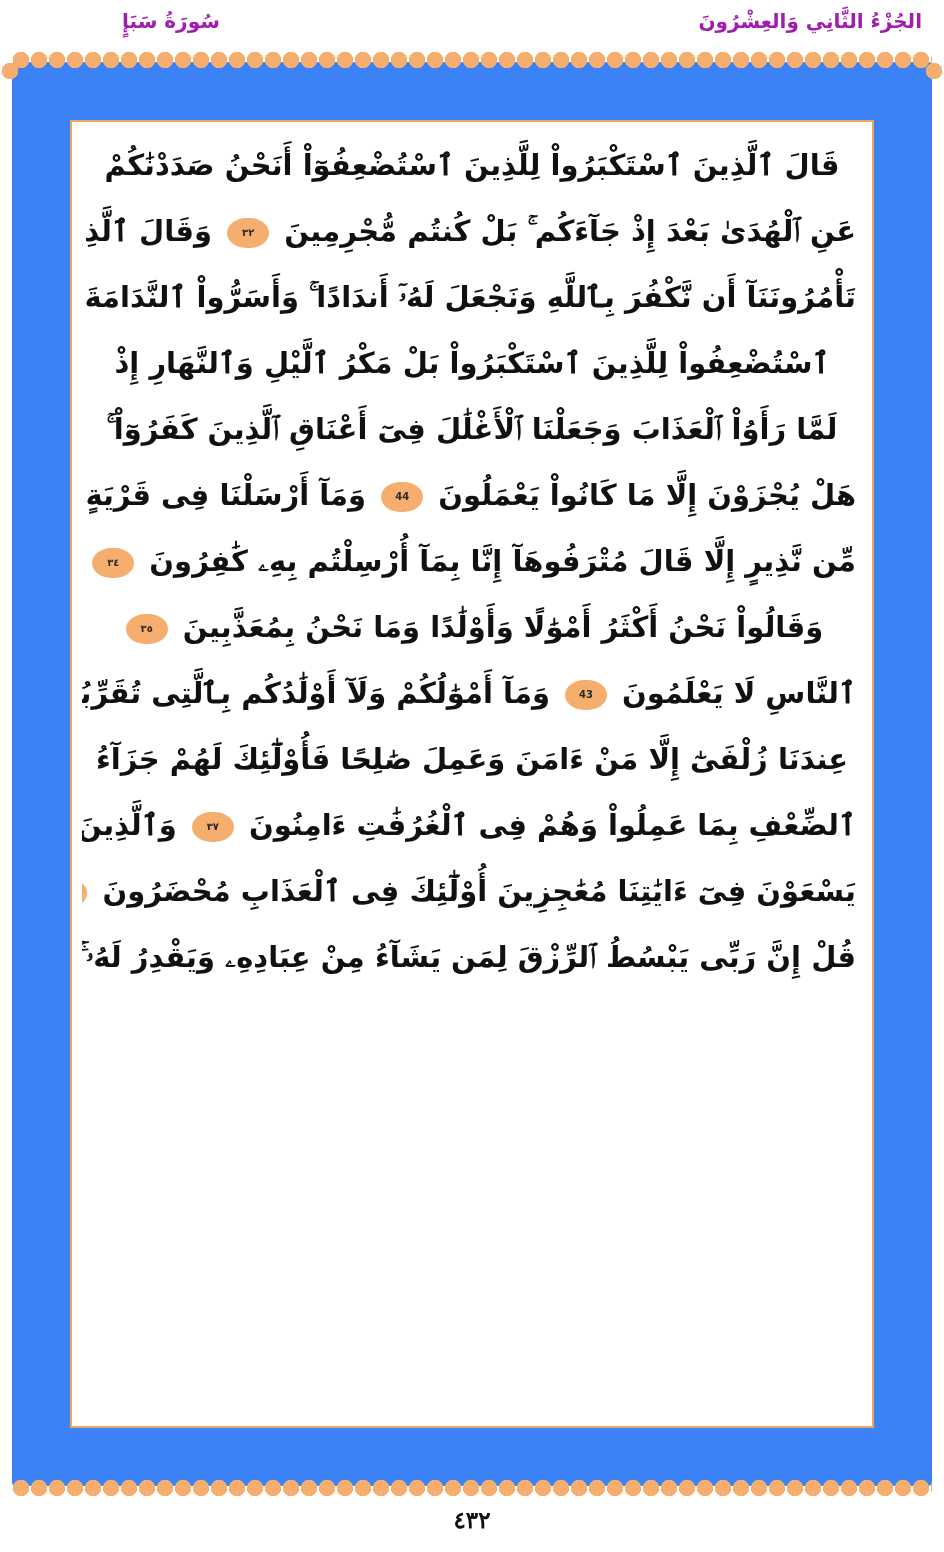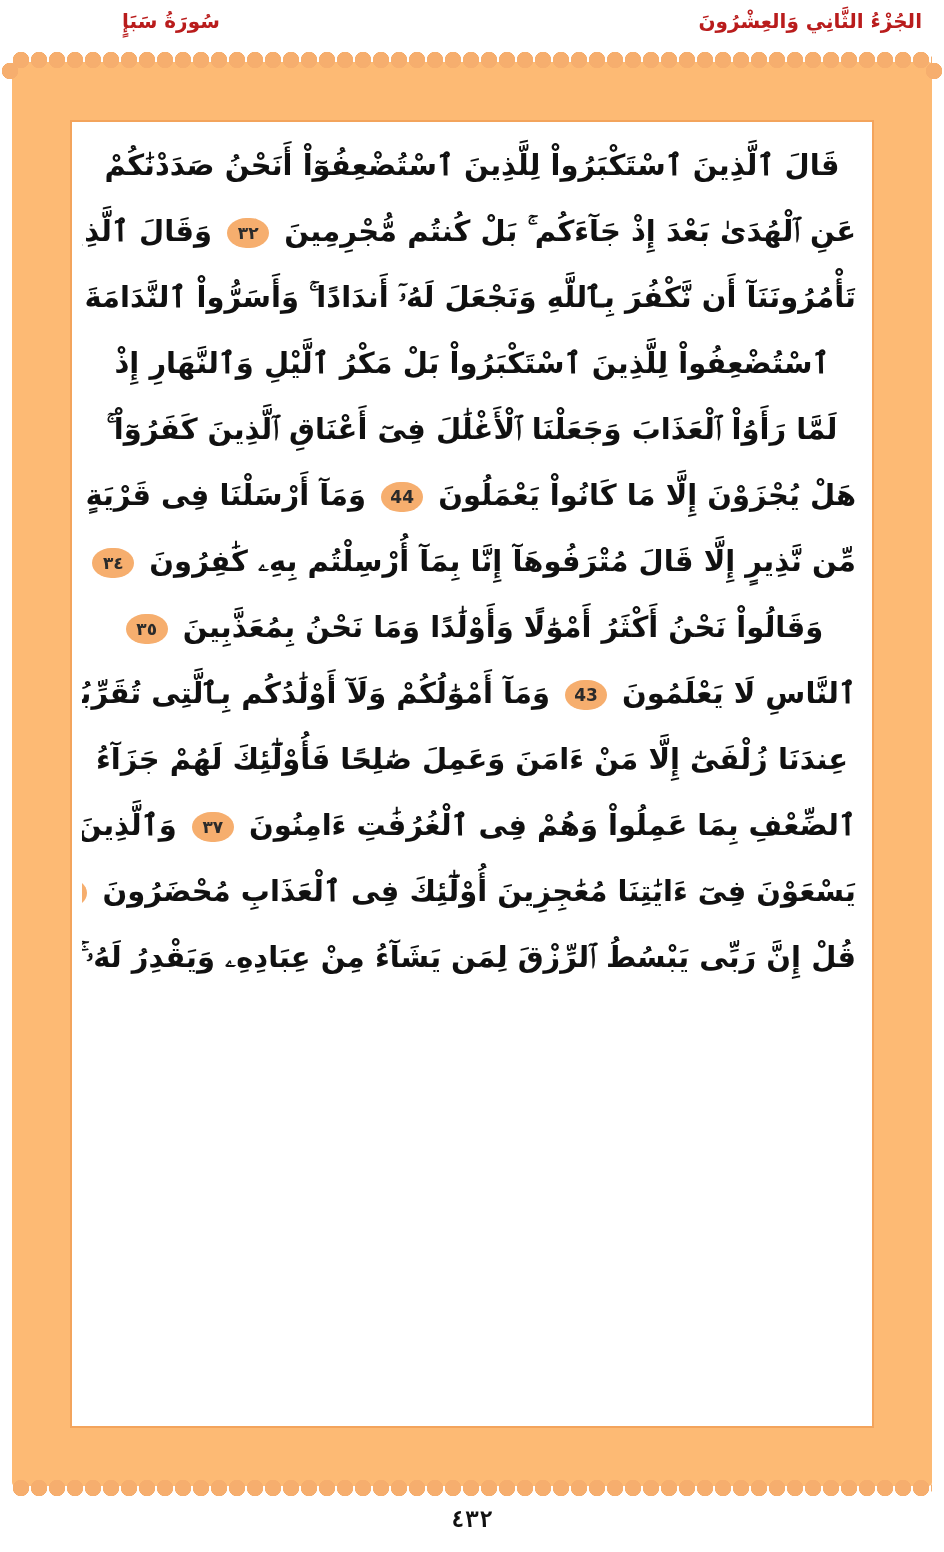--- a/index.html
+++ b/index.html
@@ -34,39 +34,39 @@
     flex-direction: row;
     align-items: flex-start;
     justify-content: space-between;
     padding: 0 22px;
     box-sizing: border-box;
   }
   .header-item {
     font-family: "DejaVu Sans", sans-serif;
     font-size: 20px;
     font-weight: bold;
-    color: #b91c1c;
+    color: #a21caf;
     letter-spacing: 0;
     direction: rtl;
     white-space: nowrap;
     line-height: 1.3;
   }
   
   .header-juz { }
   .header-surah { margin-left: 100px; }
 
   
   .frame-outer {
     position: absolute;
     top: 62px;
     left: 12px;
     width: 920px;
     height: 1424px;
     box-sizing: border-box;
-    background: #fdba74;
+    background: #3b82f6;
     border-radius: 4px;
   }
   
   .scallop {
     position: absolute;
     background-repeat: repeat-x;
     background-color: transparent;
   }
   .scallop-top, .scallop-bottom {
     left: 0;
@@ -130,35 +130,35 @@
   .ayah-marker {
     display: inline-block;
     min-width: 34px;
     height: 30px;
     line-height: 30px;
     margin: 0 5px;
     padding: 0 4px;
     border-radius: 50% / 55%;
     background: #f6ae6e;
     color: #2b2b2b;
-    font-size: 17px;
+    font-size: 10px;
     font-weight: bold;
     text-align: center;
     vertical-align: middle;
     font-family: "DejaVu Sans", sans-serif;
   }
 
   
   .page-number {
     position: absolute;
     bottom: 18px;
     left: 0;
     right: 0;
     text-align: center;
-    font-family: Liberation Mono, monospace;
+    font-family: Liberation Sans, sans-serif;
     font-size: 23px;
     font-weight: bold;
     color: #111111;
     letter-spacing: 1px;
   }
 </style>
 </head>
 <body>
 
 <div class="page">

